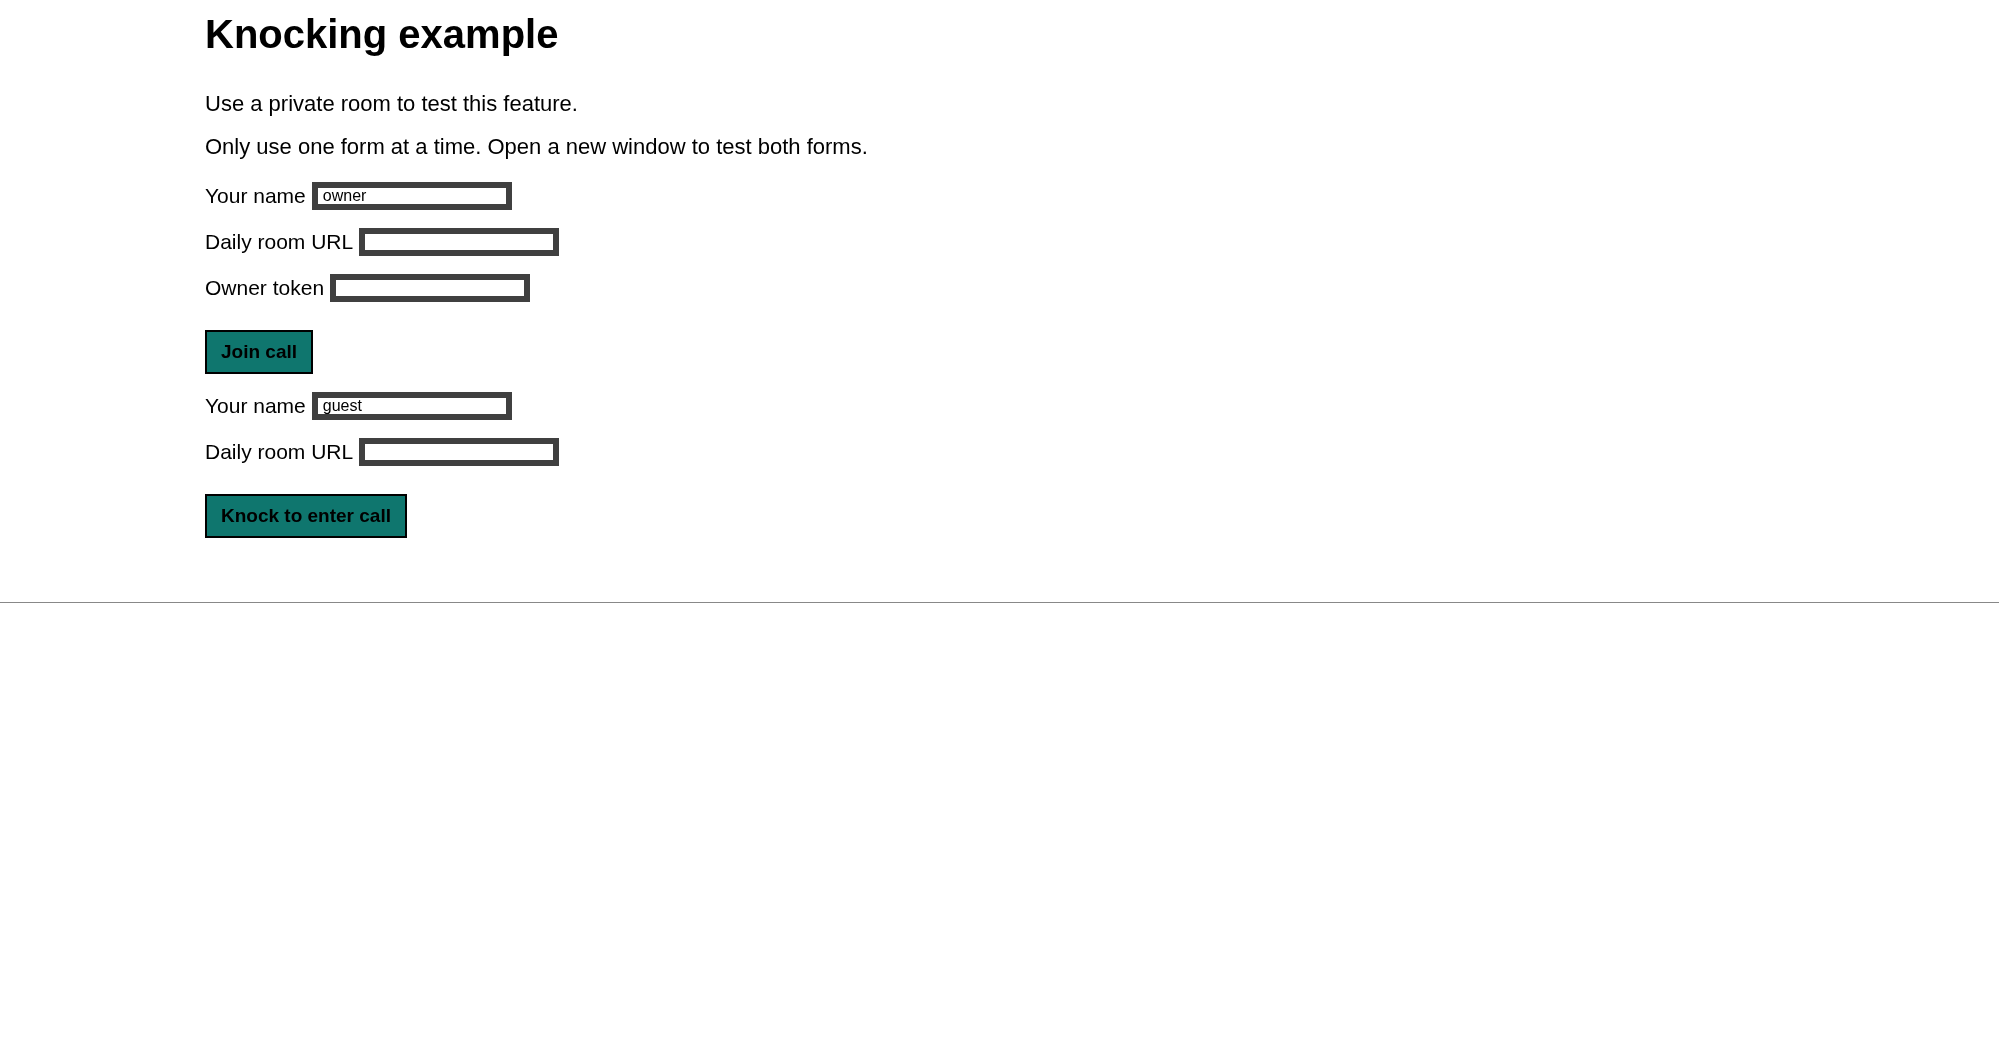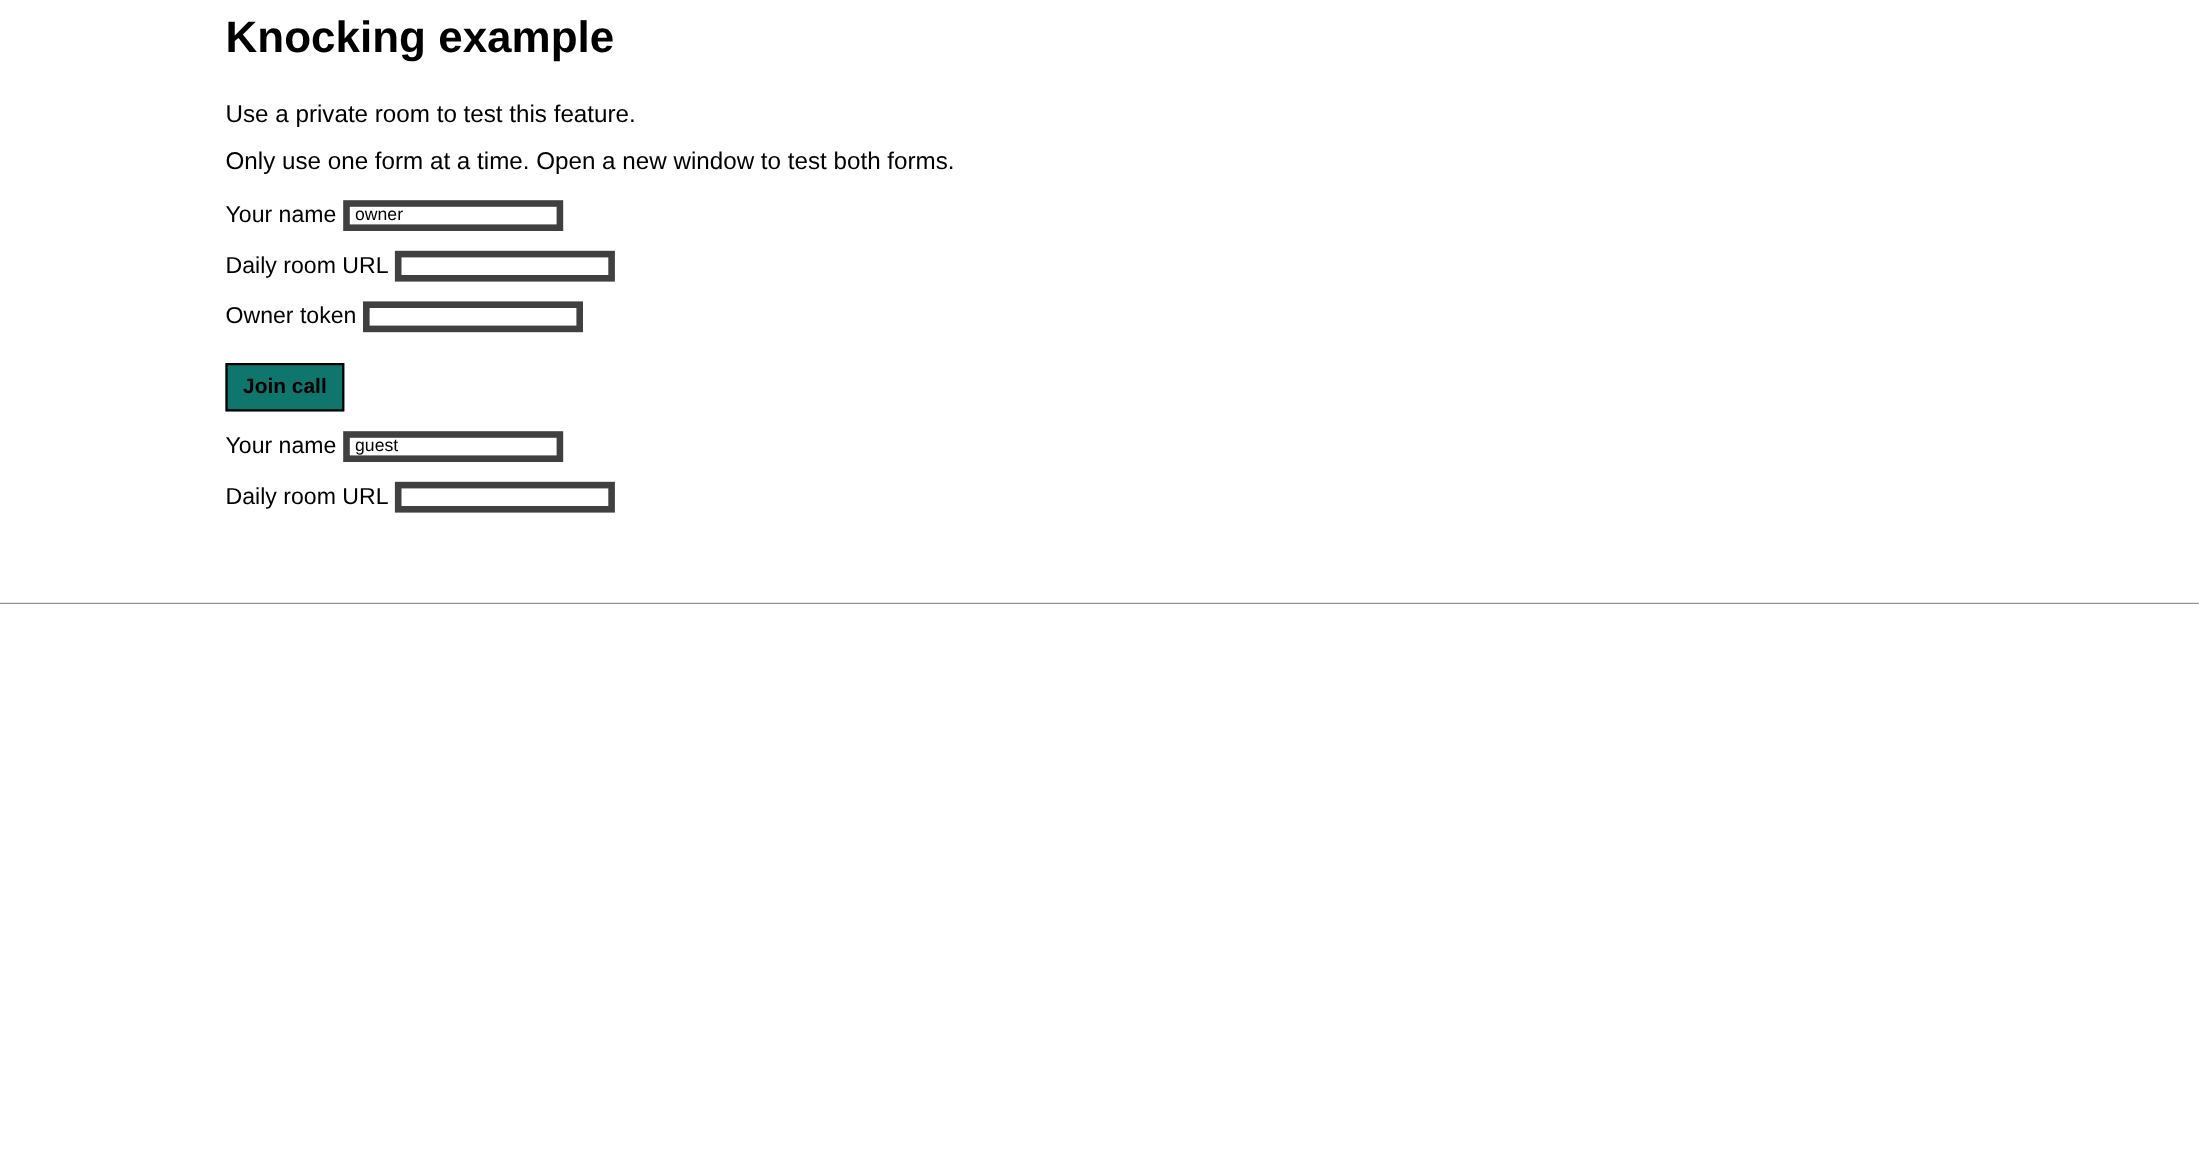--- a/index.html
+++ b/index.html
@@ -98,15 +98,16 @@
   <div class="form-row">
     <label>Your name</label>
     <input type="text" value="guest" style="">
   </div>
 
   <div class="form-row">
     <label>Daily room URL</label>
     <input type="text" value="" style="">
   </div>
 
+  <button class="action">Knock to enter call</button>
 </div>
 
 <hr class="bottom-line">
 
 </body></html>

